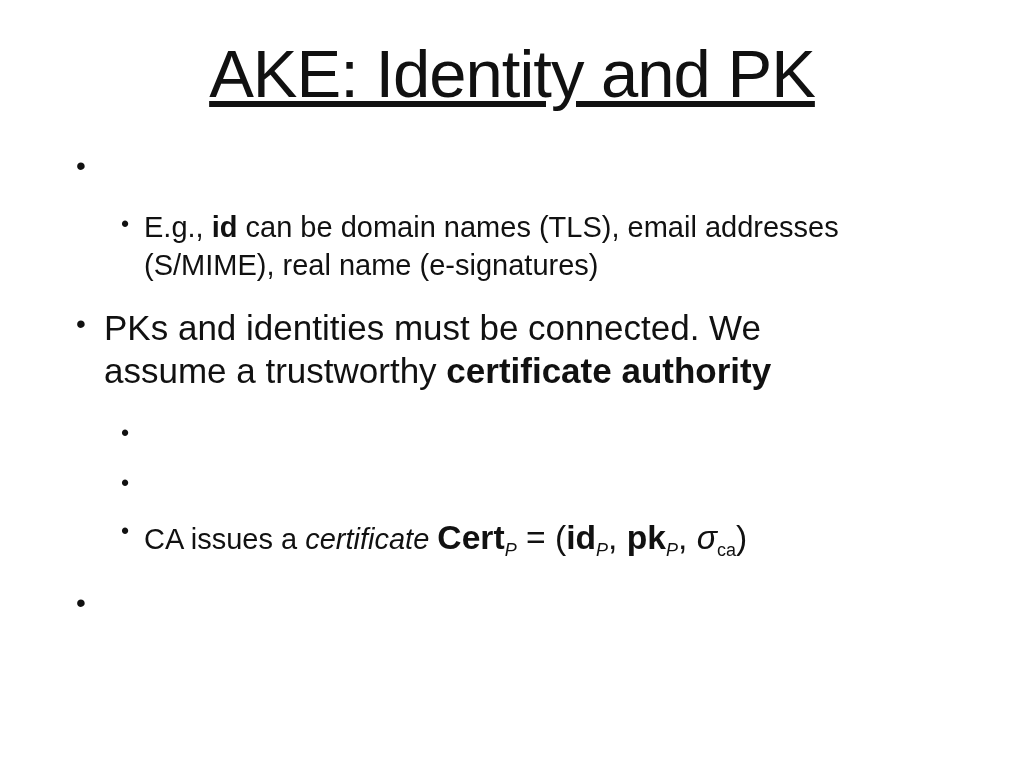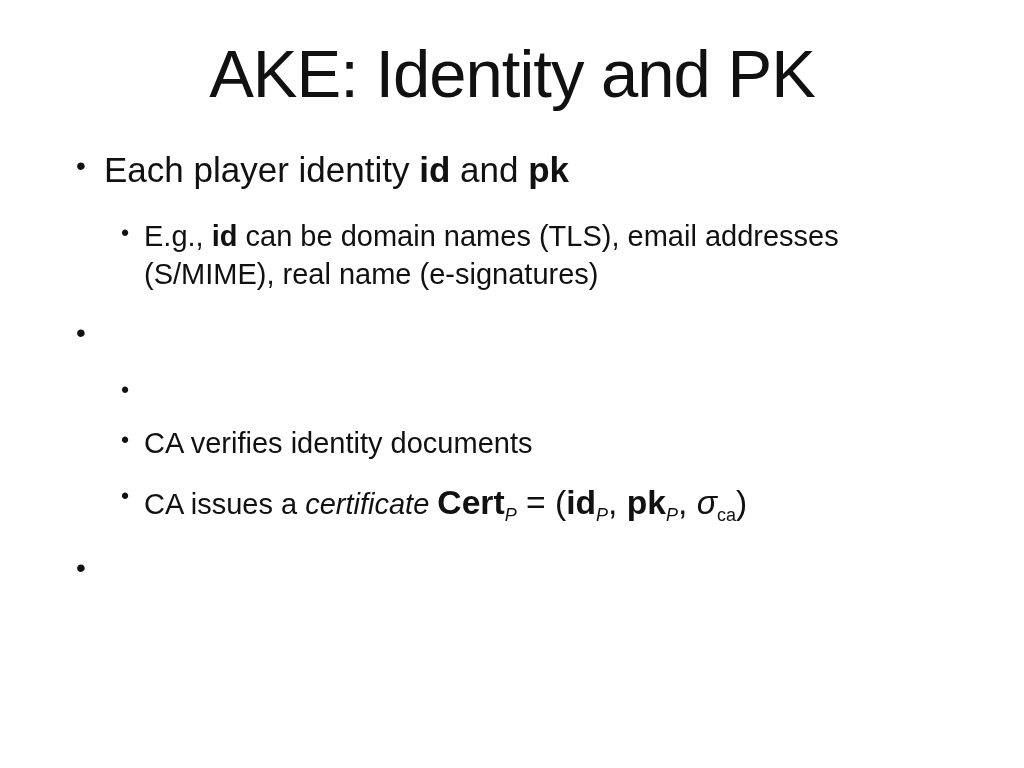--- a/index.html
+++ b/index.html
@@ -19,20 +19,21 @@
     box-sizing: border-box;
   }
   .title {
     margin: 0;
     padding-top: 36px;
     font-size: 67px;
     line-height: 1.12;
     font-weight: 400;
     text-align: center;
     letter-spacing: -1px;
+    text-decoration: underline;
   }
   .content {
     margin-top: 38px;
     padding-left: 76px;
     padding-right: 50px;
   }
   .row {
     display: flex;
     align-items: flex-start;
   }
@@ -69,40 +70,40 @@
 </head>
 <body>
 
 <div class="slide">
   <h1 class="title">AKE: Identity and PK</h1>
 
   <div class="content">
 
     <div class="row l1 g1">
       <span class="marker">•</span>
-      <p><span>Each player identity </span><span class="r-b">id</span><span> and </span><span class="r-b">pk</span></p>
     </div>
 
     <div class="row l2 g2">
       <span class="marker">•</span>
       <p><span>E.g., </span><span class="r-b">id</span><span> can be domain names (TLS), email addresses
 (S/MIME), real name (e-signatures)</span></p>
     </div>
 
     <div class="row l1 g3">
       <span class="marker">•</span>
+      <p><span>PKs and identities must be connected. We
+assume a trustworthy </span><span class="r-b">certificate authority</span></p>
     </div>
 
     <div class="row l2 g4">
       <span class="marker">•</span>
     </div>
 
     <div class="row l2 g5">
       <span class="marker">•</span>
-      <p><span>CA verifies identity documents</span></p>
     </div>
 
     <div class="row l2 g6">
       <span class="marker">•</span>
       <p><span>CA issues a </span><span class="r-i">certificate</span><span> </span><span class="fm">Cert</span><sub class="fsub it">P</sub><span class="fm-n"> = (</span><span class="fm">id</span><sub class="fsub it">P</sub><span class="fm-n">, </span><span class="fm">pk</span><sub class="fsub it">P</sub><span class="fm-n">, </span><span class="fm-i">σ</span><sub class="fsub">ca</sub><span class="fm-n">)</span></p>
     </div>
 
     <div class="row l1">
       <span class="marker">•</span>
     </div>

